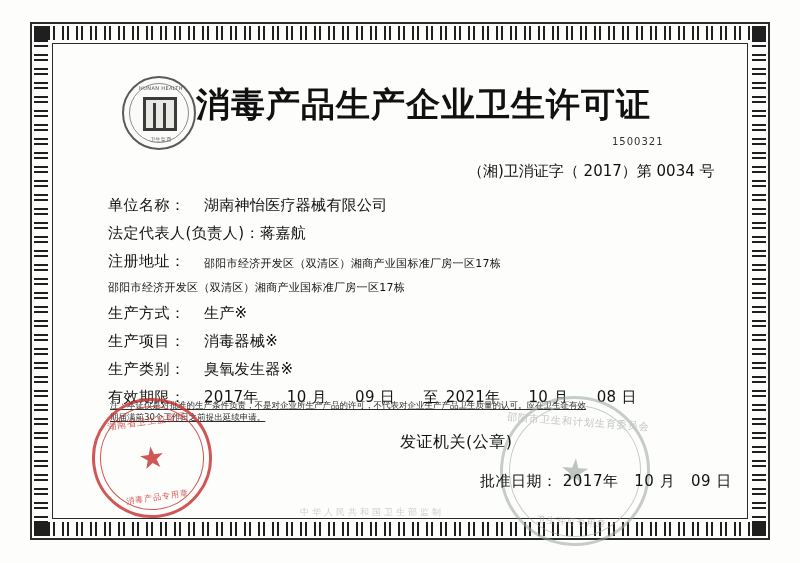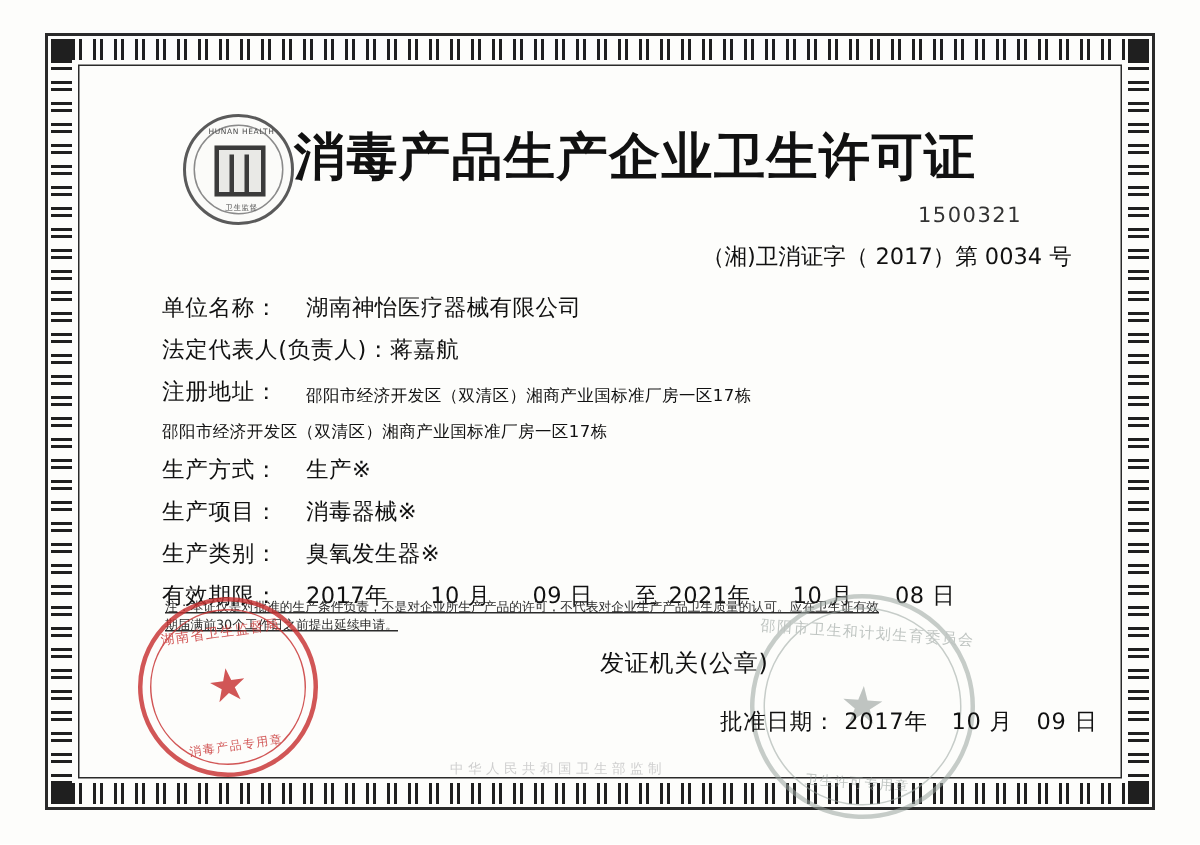--- a/index.html
+++ b/index.html
@@ -101,21 +101,21 @@
     font-size: 34px;
     font-weight: bold;
     letter-spacing: 1px;
     color: #111;
     white-space: nowrap;
   }
 
   .serial {
     position: absolute;
     left: 612px; top: 136px;
-    font-size: 14px;
+    font-size: 10px;
     color: #333;
     letter-spacing: 1px;
   }
 
   .certno {
     position: absolute;
     left: 468px; top: 162px;
     font-size: 15px;
     color: #111;
     white-space: nowrap;

